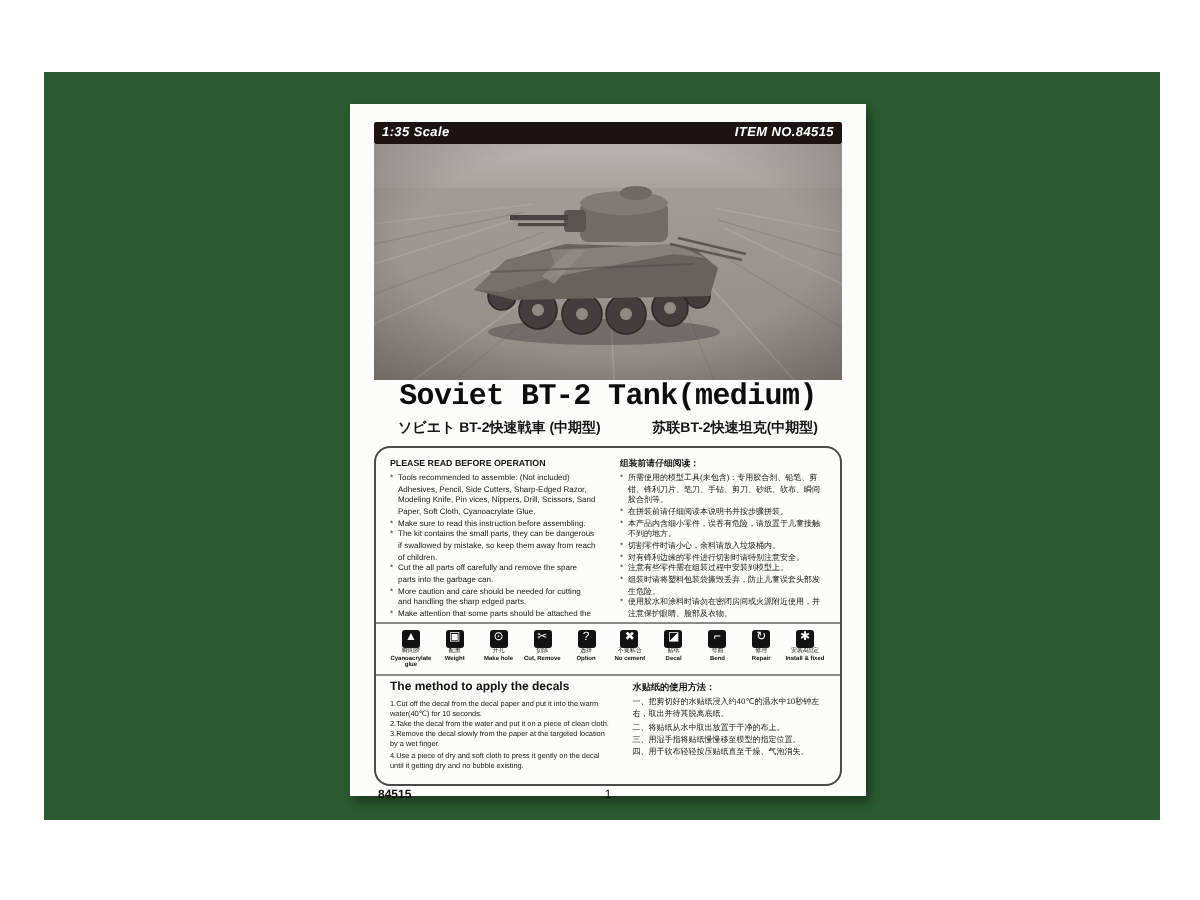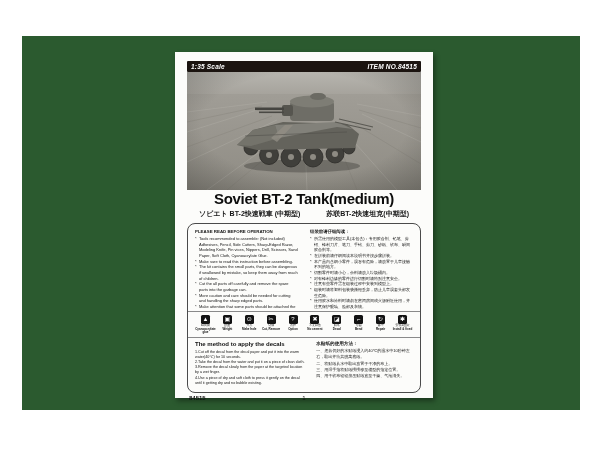--- a/index.html
+++ b/index.html
@@ -13,21 +13,21 @@
 
   .header-bar { margin-top:9px; height:11px; background:#1b1410; color:#fff;
                 display:flex; justify-content:space-between; align-items:center;
                 padding:0 4px; font-size:6.5px; font-weight:bold; font-style:italic;
                 border-radius:1px; letter-spacing:.2px; }
 
   .photo { height:118px; overflow:hidden; background:#9b988f; }
   .photo svg { display:block; width:100%; height:100%; }
 
   .title { text-align:center; font-size:15px; font-weight:bold; color:#0d0d0d;
-           margin-top:1px; letter-spacing:-.3px; line-height:1.05; }
+           margin-top:1px; letter-spacing:-.3px; line-height:1.05;font-family:Liberation Mono, monospace; }
   .subtitle { display:flex; justify-content:space-between; padding:0 12px;
               font-size:7px; font-weight:bold; color:#161616; margin-top:2px; }
 
   .main-box { margin-top:4px; border:1px solid #4a4a4a; border-radius:8px;
               height:170px; overflow:hidden; padding:5px 7px; }
 
   .warnings { display:flex; gap:12px; height:80px; overflow:hidden; }
   .warn-col { flex:1; font-size:4px; line-height:1.42; color:#151515; }
   .warn-heading { font-size:4.4px; font-weight:bold; margin-bottom:1px; }
   .warn-list { list-style:none; }

